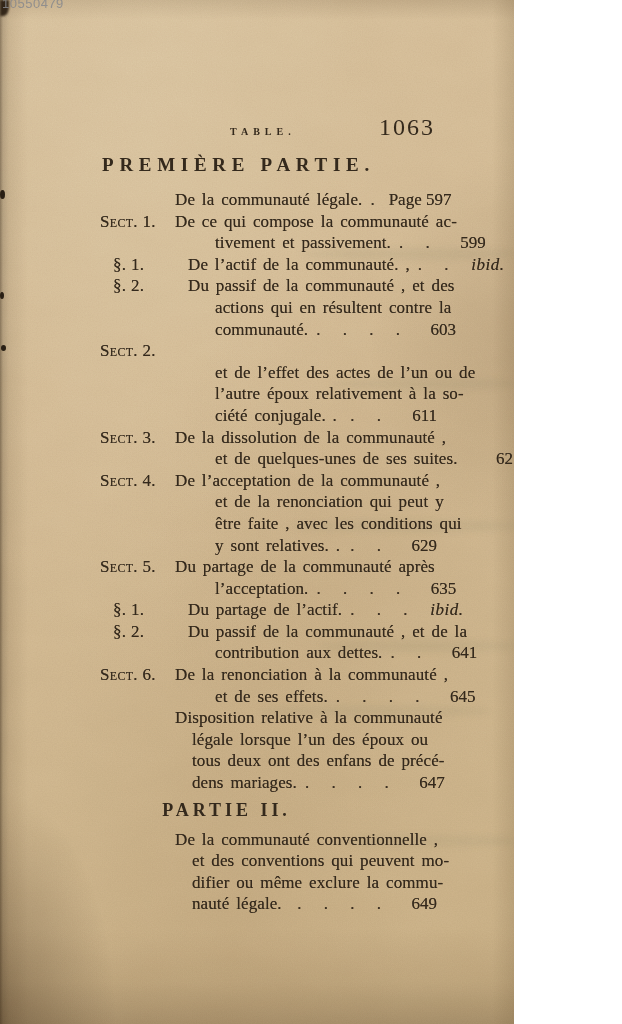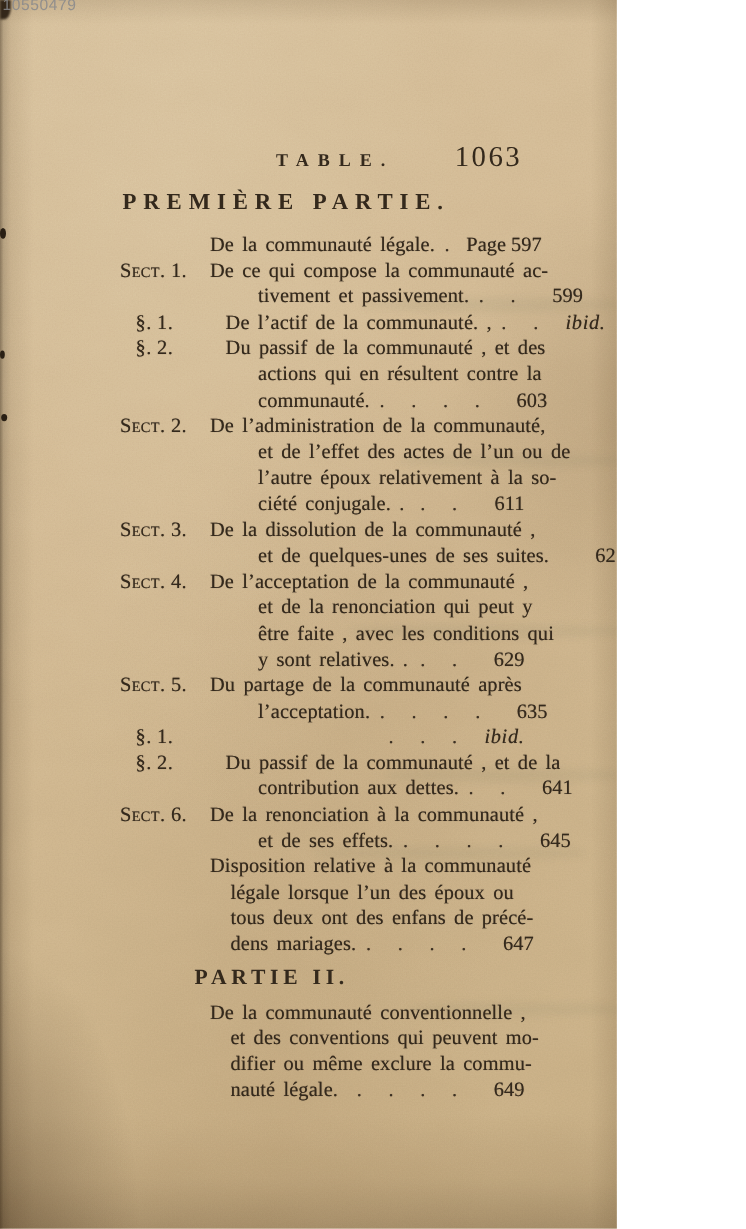--- a/index.html
+++ b/index.html
@@ -30,21 +30,21 @@
   .watermark {
     position:absolute; z-index:6; left:2px; top:-4px;
     font-family:"Liberation Sans", sans-serif; font-size:13px; letter-spacing:0.5px;
     color:rgba(135,136,140,0.85);
   }
 
   .content { position:absolute; z-index:3; left:100px; right:77px; top:0; color:#352a1d; }
   .content .txt, .content .label, .content .dots, .content .page-num { text-shadow:0 0 0.6px rgba(53,42,29,0.65); }
 
   .header { margin-top:102px; display:flex; align-items:baseline; }
-  .header .title { margin-left:130px; font-size:15px; font-weight:bold; letter-spacing:0.5em;margin-top:24px; }
+  .header .title { margin-left:130px; font-size:10px; font-weight:bold; letter-spacing:0.5em;margin-top:24px; }
   .header .page-number { margin-left:auto; margin-right:2px; font-size:24px; letter-spacing:2px; }
 
   .part-heading { font-weight:bold; white-space:nowrap; }
   .part-one-heading { margin-top:13px; font-size:19px; letter-spacing:0.30em; text-align:center; padding-right:60px; }
   .part-two-heading { margin-top:6px; font-size:18px; letter-spacing:0.22em; text-align:center; padding-right:84px;font-family:Liberation Serif, serif; }
 
   .rows { margin-top:13px; }
   .rows-part2 { margin-top:8px; }
 
   .row { display:flex; align-items:flex-end; line-height:21.6px; min-height:21.6px; white-space:nowrap; font-size:17px; }
@@ -122,21 +122,20 @@
           <span class="page-num"></span>
         </div>
         <div class="row ind1">
           <span class="label"></span>
           <span class="txt">communauté.</span>
           <span class="dots">. . . .</span>
           <span class="page-num">603</span>
         </div>
         <div class="row ind0">
           <span class="label">Sect. 2.</span>
-          <span class="txt">De l’administration de la communauté,</span>
           <span class="dots"></span>
           <span class="page-num"></span>
         </div>
         <div class="row ind1">
           <span class="label"></span>
           <span class="txt">et de l’effet des actes de l’un ou de</span>
           <span class="dots"></span>
           <span class="page-num"></span>
         </div>
         <div class="row ind1">
@@ -194,20 +193,21 @@
           <span class="page-num"></span>
         </div>
         <div class="row ind1">
           <span class="label"></span>
           <span class="txt">l’acceptation.</span>
           <span class="dots">. . . .</span>
           <span class="page-num">635</span>
         </div>
         <div class="row ind0">
           <span class="label mark">§. 1.</span>
+          <span class="txt">Du partage de l’actif.</span>
           <span class="dots">. . .</span>
           <span class="page-num italic">ibid.</span>
         </div>
         <div class="row ind0">
           <span class="label mark">§. 2.</span>
           <span class="txt">Du passif de la communauté , et de la</span>
           <span class="dots"></span>
           <span class="page-num"></span>
         </div>
         <div class="row ind1">

